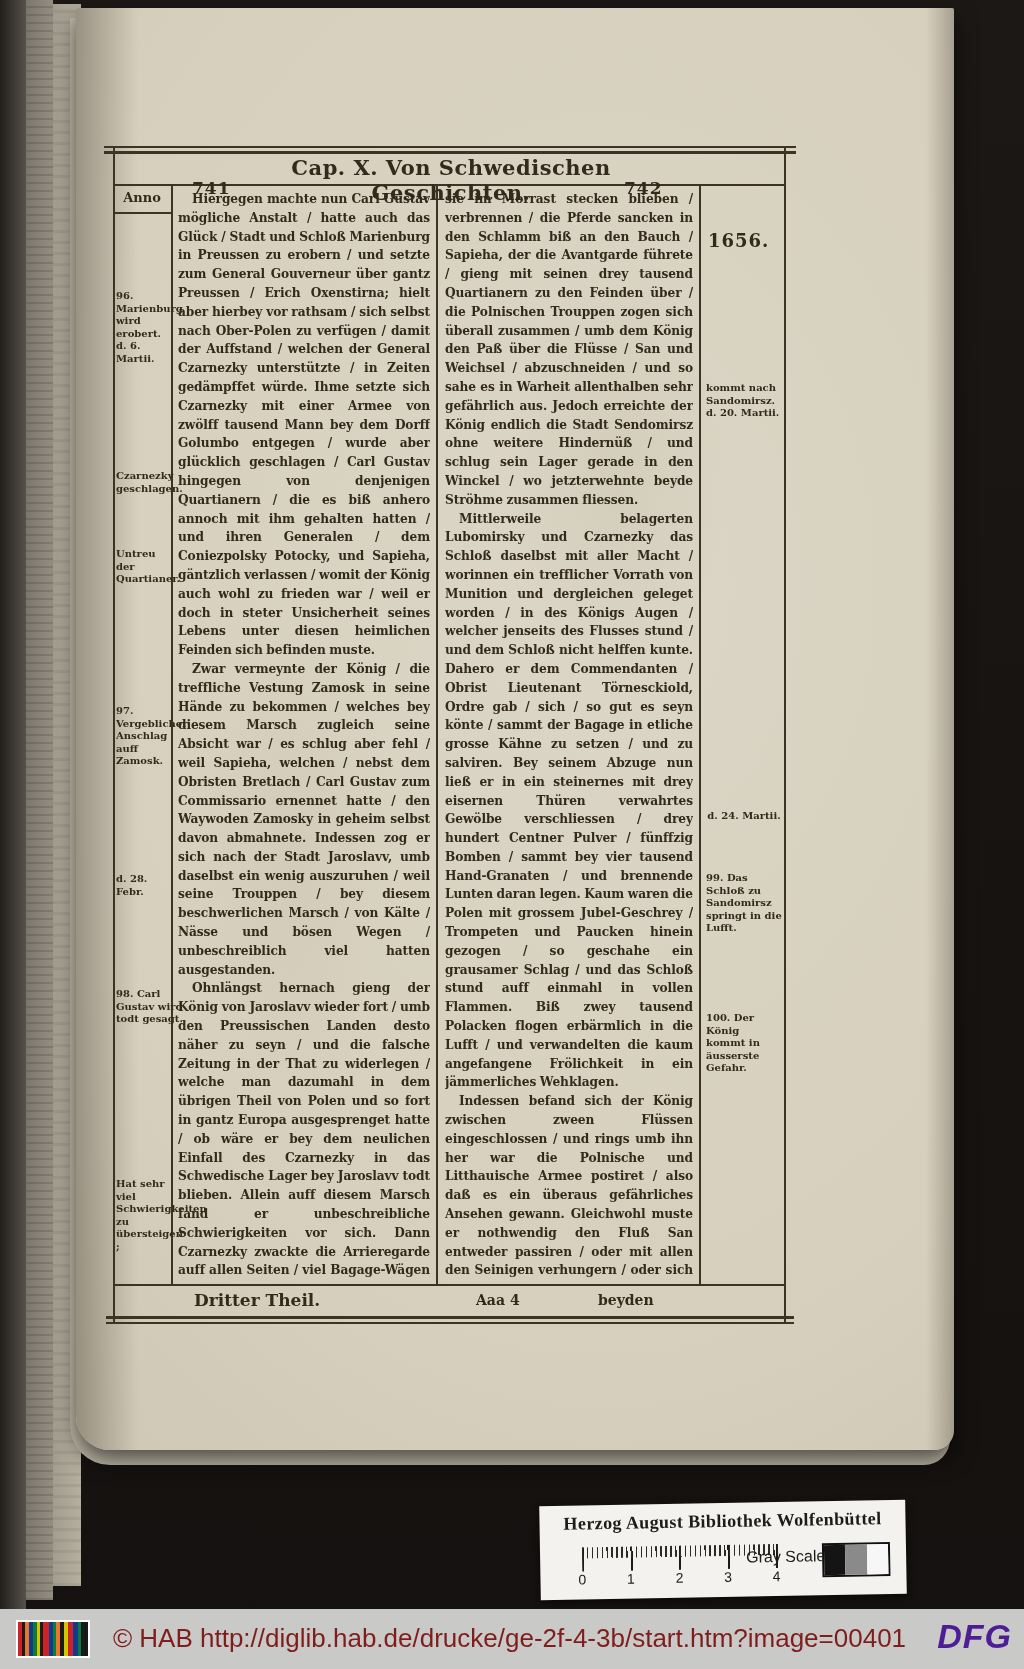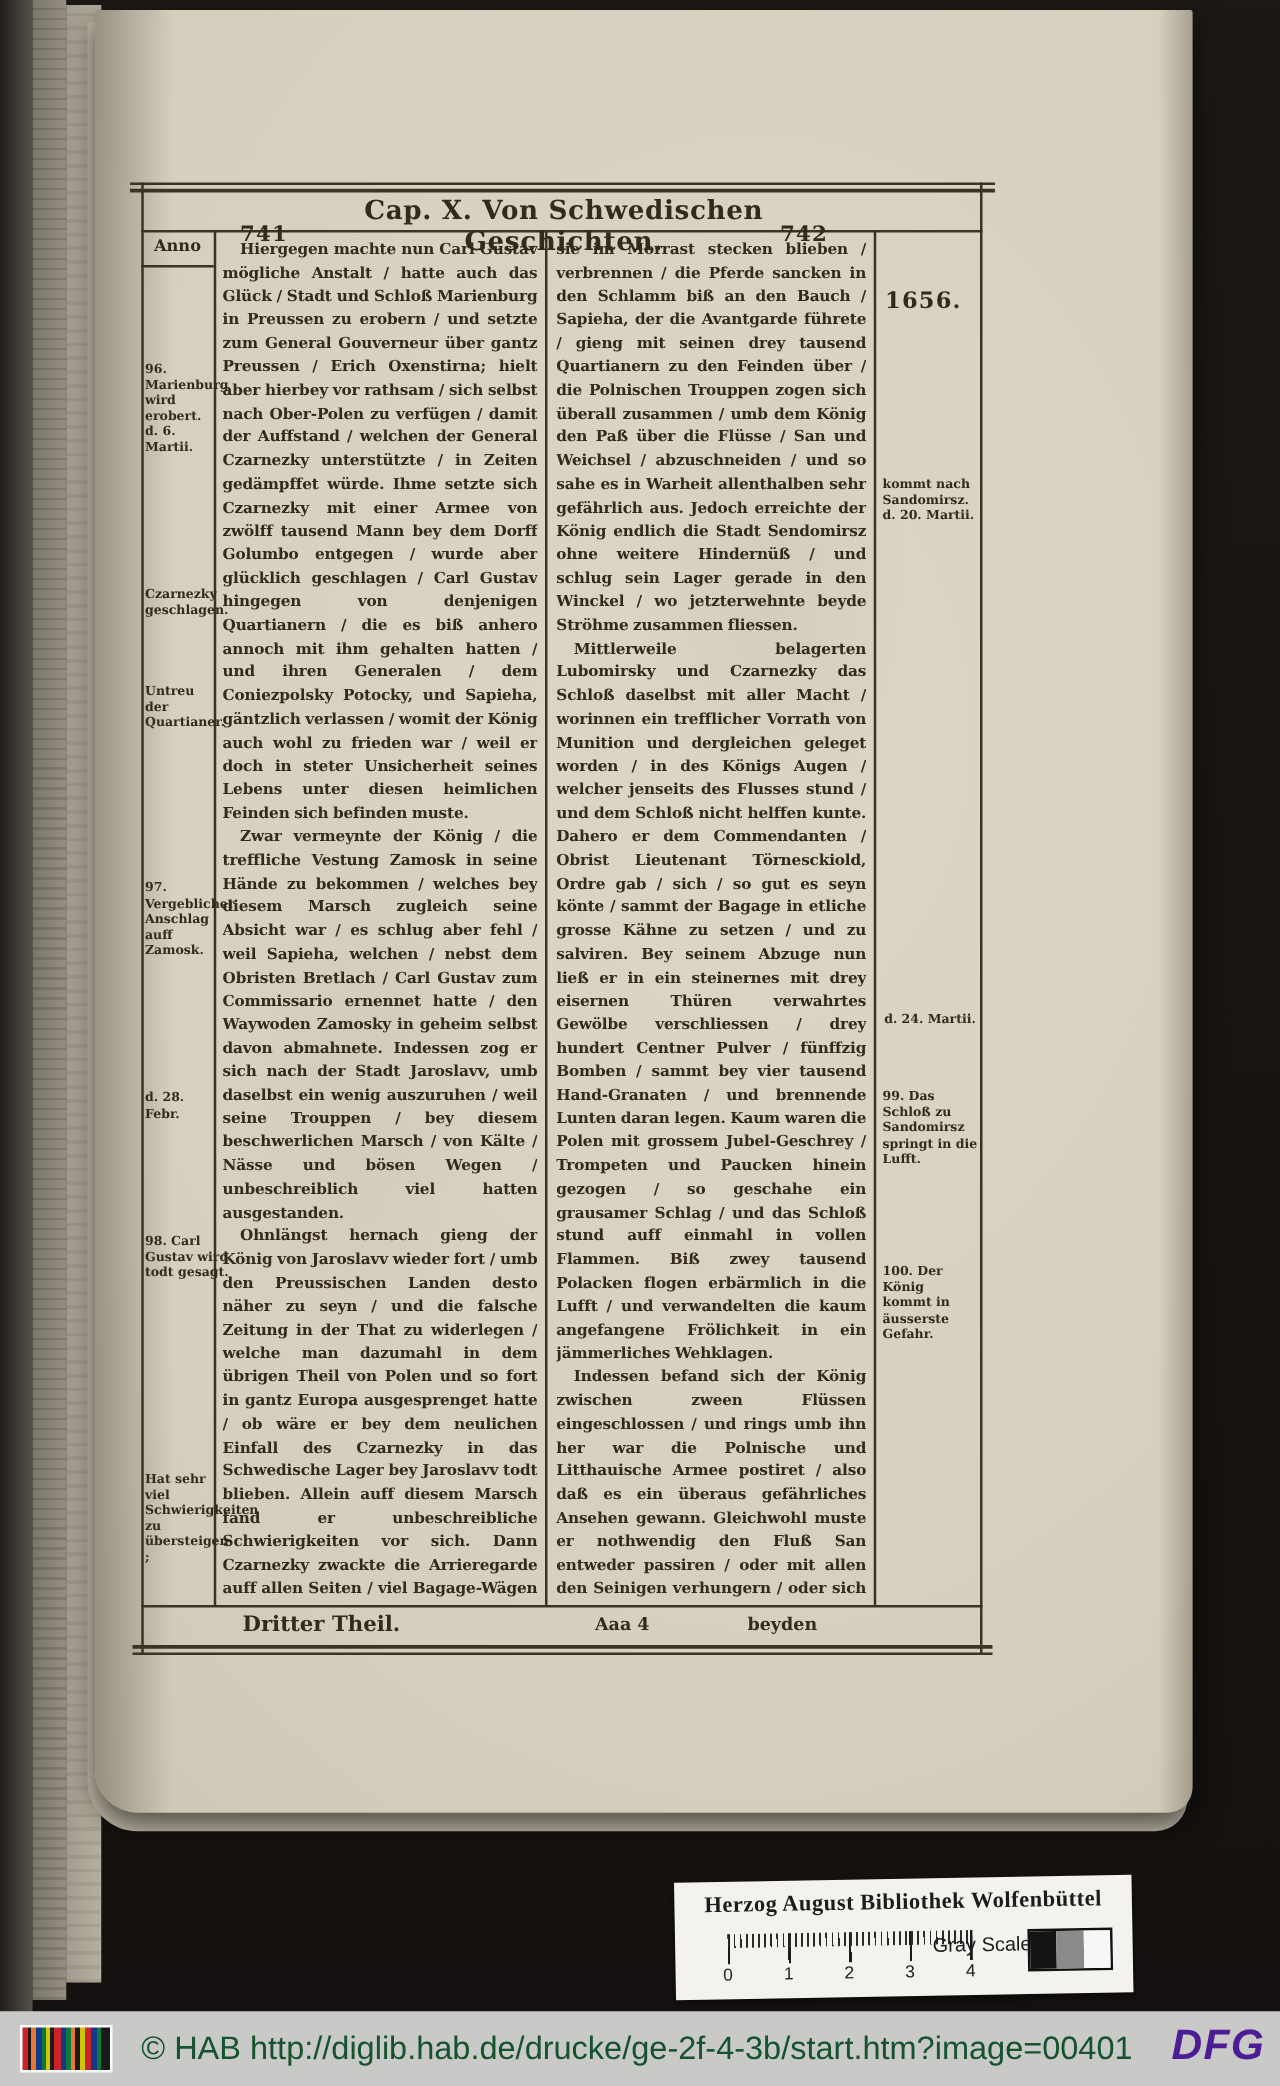--- a/index.html
+++ b/index.html
@@ -57,21 +57,21 @@
     background-size:196px 11px,196px 24px;background-repeat:no-repeat,no-repeat;}
   .ruler-nums{left:38px;top:66px;width:202px;display:flex;justify-content:space-between;
     font-family:"Liberation Sans",sans-serif;font-size:14px;color:#1c1c1c;}
   .grayscale-label{left:206px;top:46px;font-family:"Liberation Sans",sans-serif;font-size:16px;color:#1c1c1c;}
   .swatches{left:282px;top:42px;width:64px;height:30px;border:2px solid #101010;display:flex;background:#fff;}
   .swatches .sw{flex:1;}
   .sw1{background:#141414;} .sw2{background:#8a8a8a;} .sw3{background:#f7f7f7;}
   
   .bottom-bar{left:0;top:1609px;width:1024px;height:60px;background:#c9c9c7;}
   .copyright{left:80px;right:85px;top:14px;text-align:center;font-family:"Liberation Sans",sans-serif;
-    font-size:26px;color:#14532d;white-space:nowrap;}
+    font-size:26px;color:#7f1d1d;white-space:nowrap;}
   .barcode{left:16px;top:11px;width:74px;height:38px;background:#fff;padding:2px;box-sizing:border-box;}
   .barcode .stripes{width:100%;height:100%;
     background:linear-gradient(90deg,
       #cc2229 0 6%,#1a1a1a 6% 10%,#e8762c 10% 15%,#13398c 15% 22%,#0c7a3c 22% 27%,
       #d4c400 27% 31%,#1a1a1a 31% 36%,#cc2229 36% 44%,#13398c 44% 50%,#0c7a3c 50% 55%,
       #e8762c 55% 60%,#1a1a1a 60% 66%,#d4c400 66% 71%,#cc2229 71% 78%,#13398c 78% 85%,
       #0c7a3c 85% 90%,#1a1a1a 90% 100%);}
   .dfg{right:12px;top:8px;font-family:"Liberation Sans",sans-serif;font-weight:700;
     font-style:italic;font-size:34px;color:#4c1d95;letter-spacing:1px;}
 </style>

